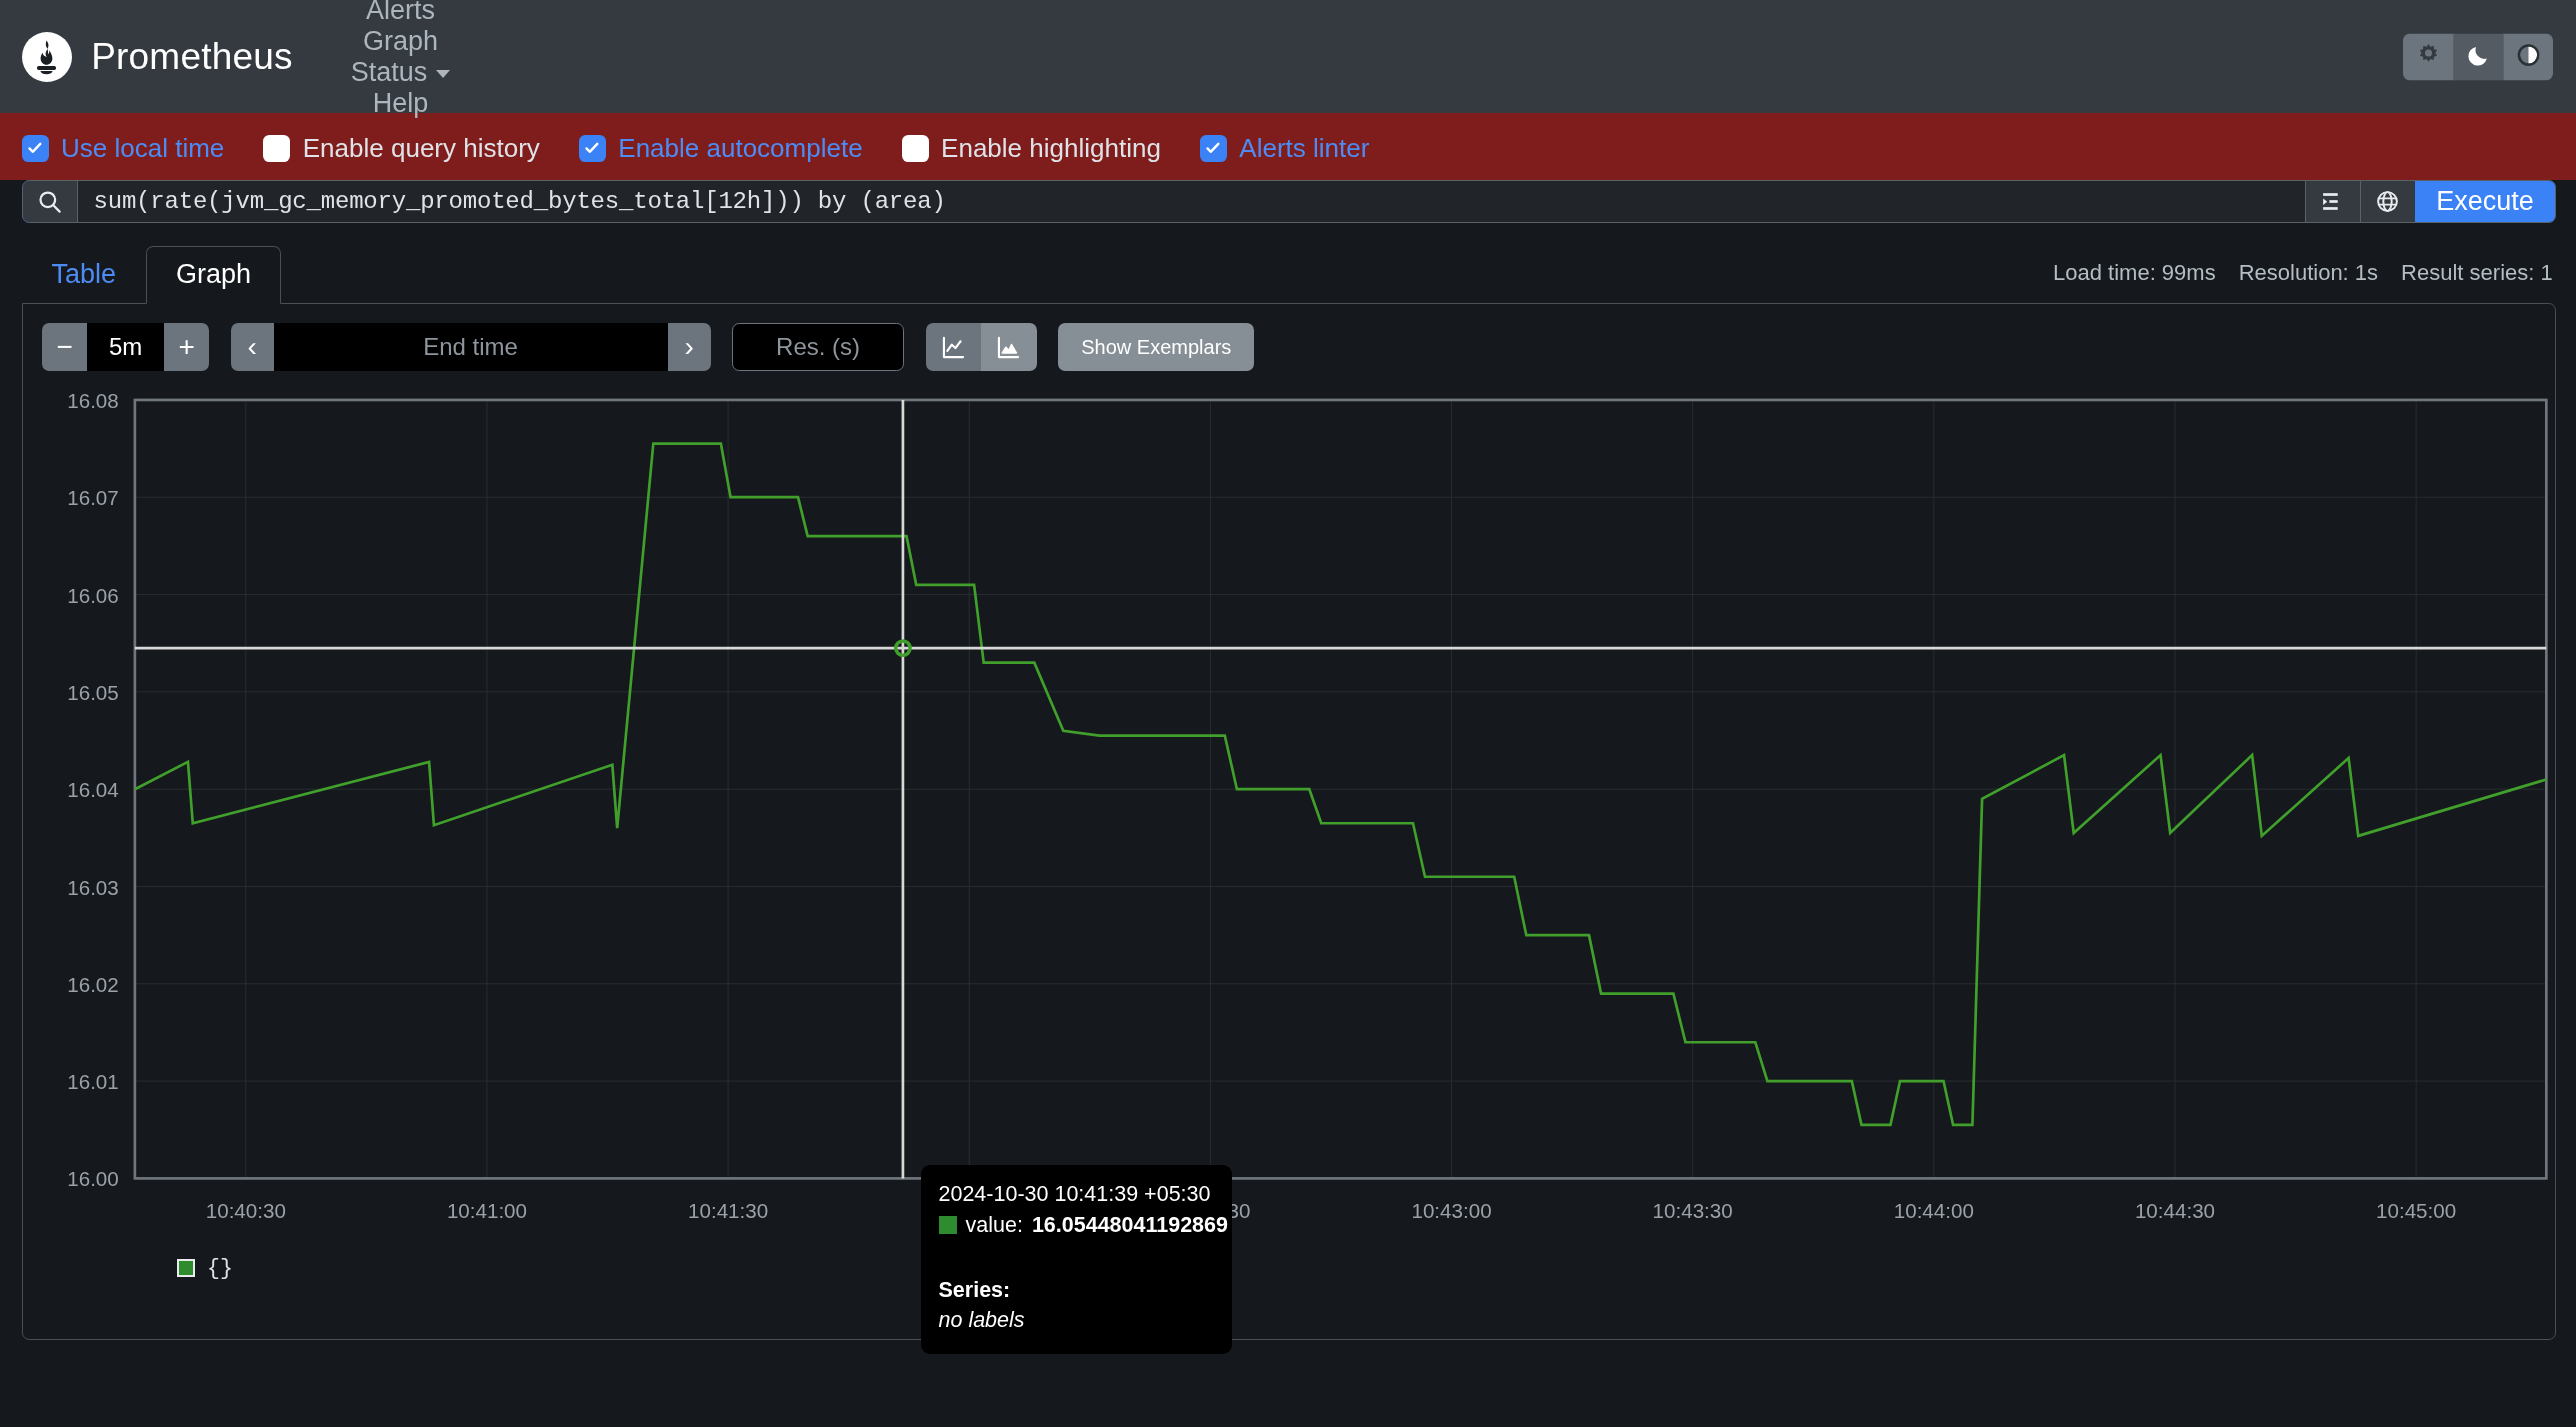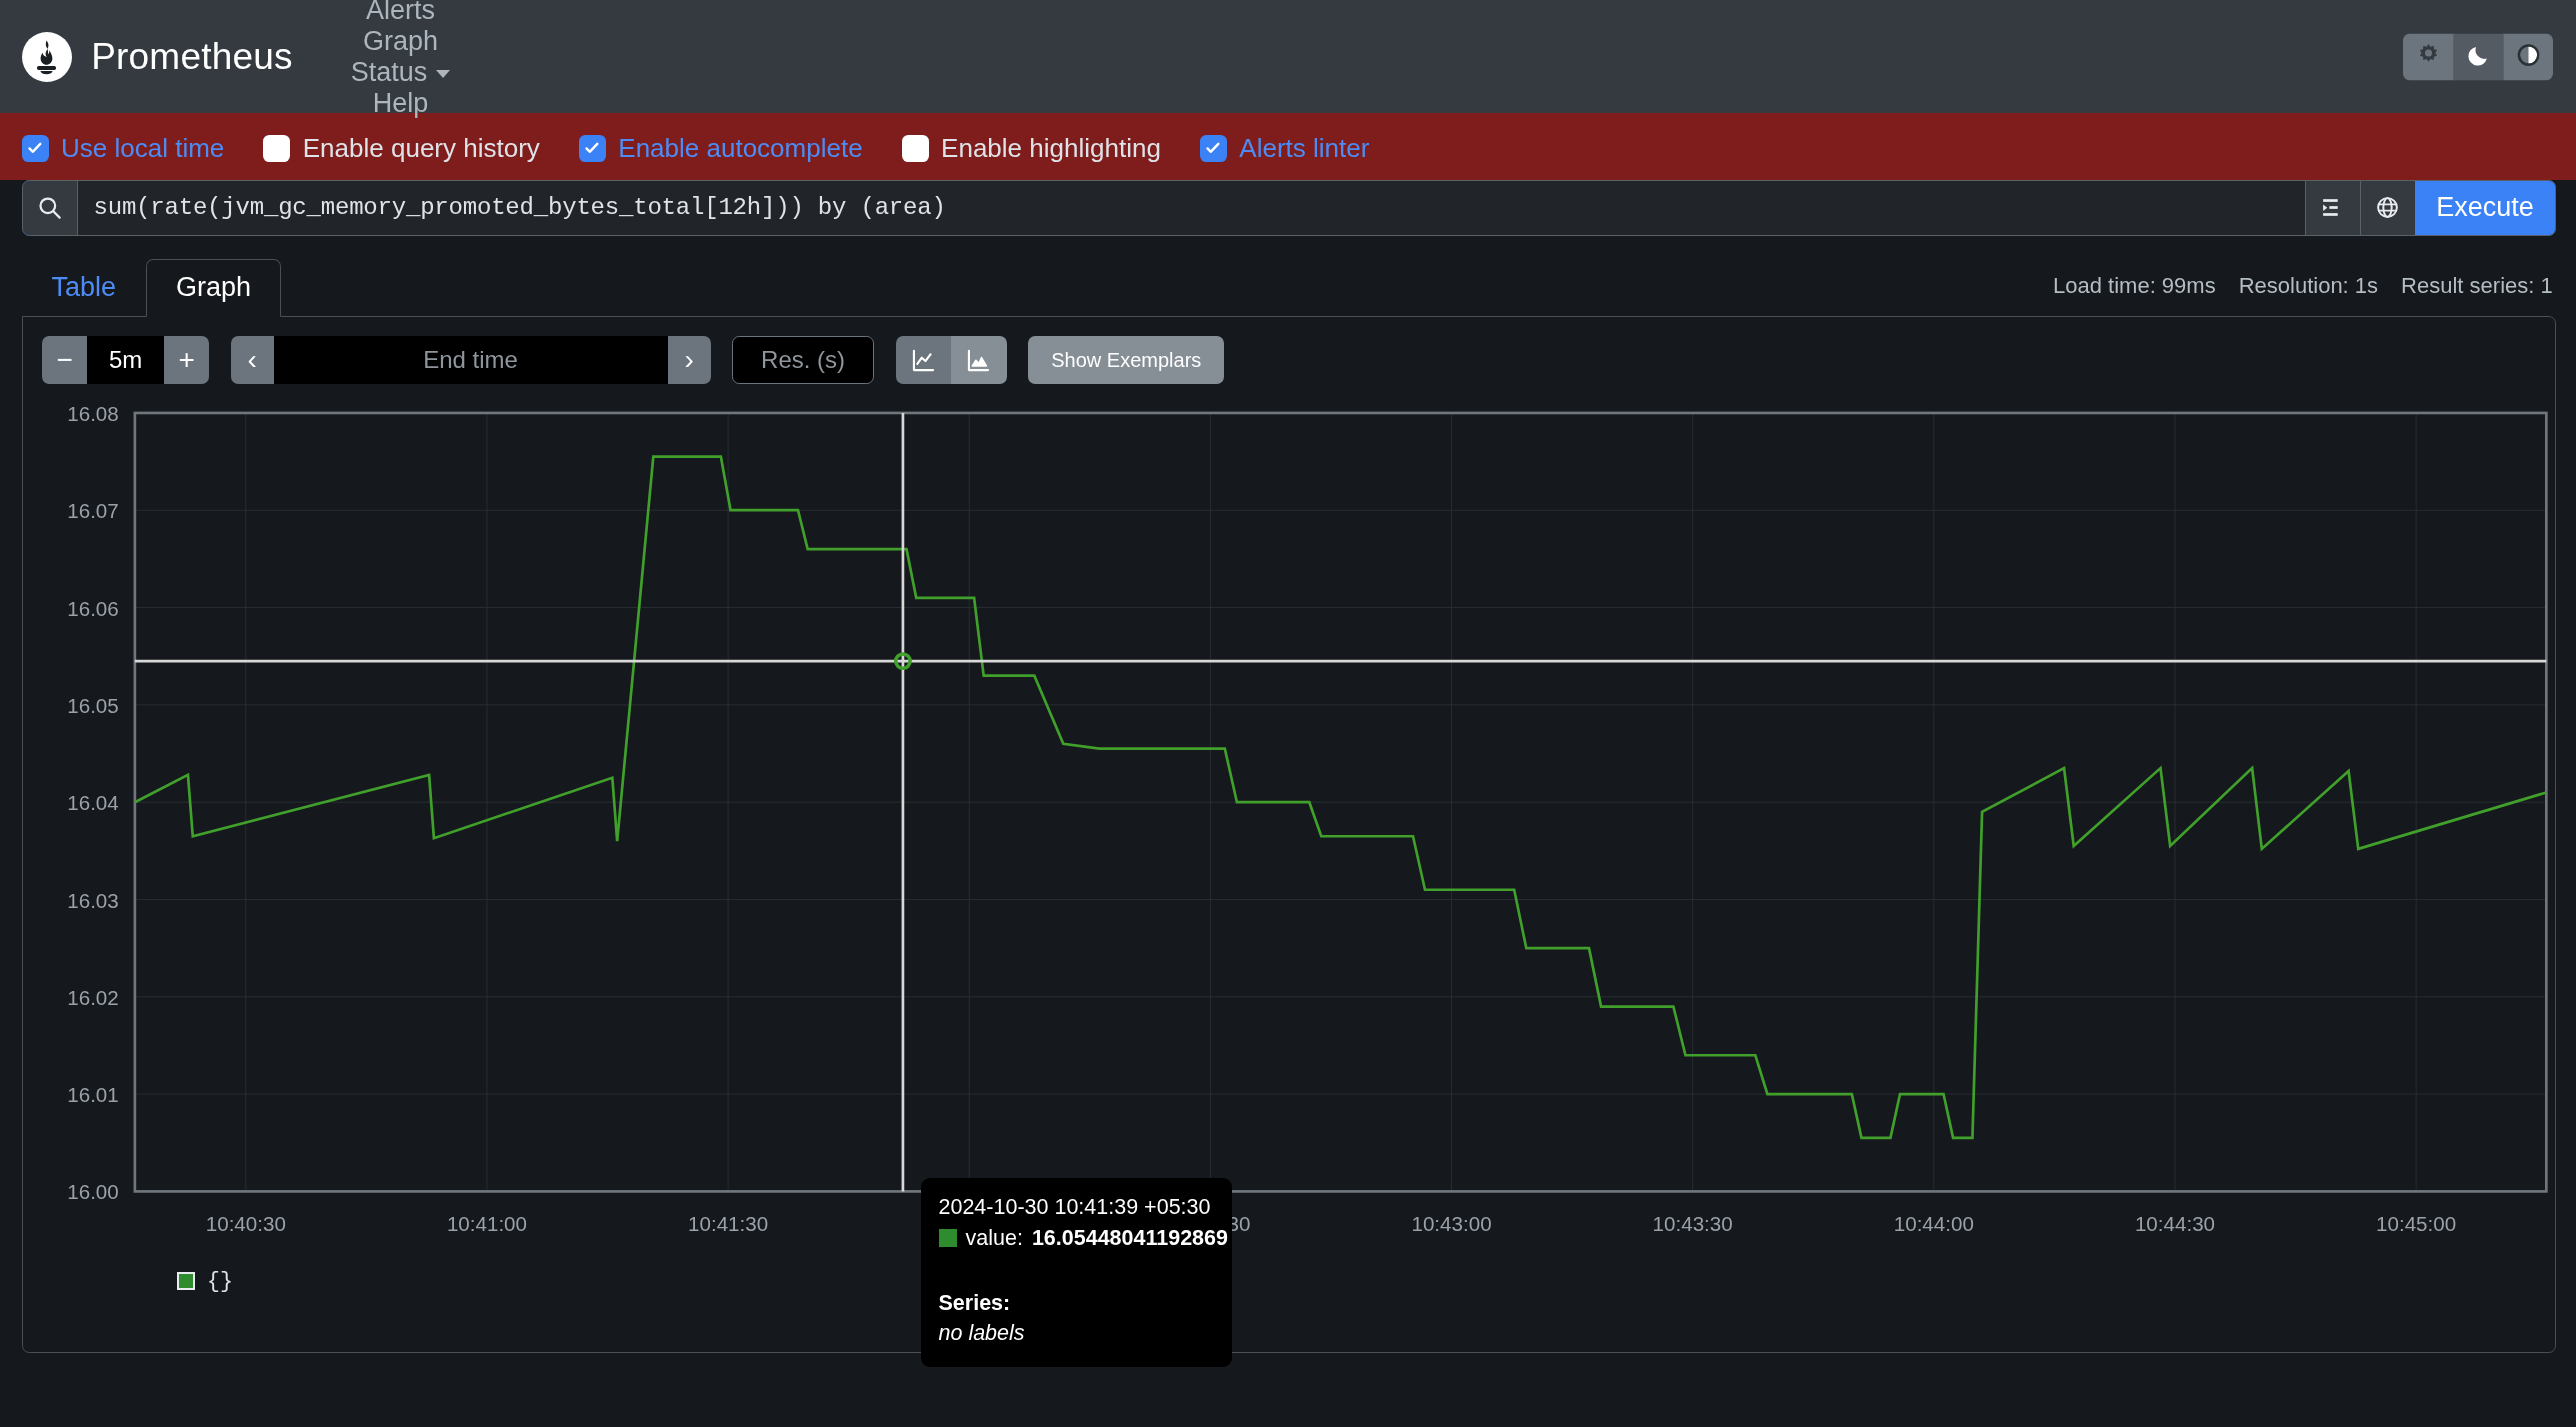--- a/index.html
+++ b/index.html
@@ -66,21 +66,21 @@
   }
   .cb.on { background: #3b82f6; }
   .cb svg { display: block; }
   .opt-label { font-size: 26px; color: #dfe3e7; white-space: nowrap; }
   .opt-label.on { color: #4d8cf5; }
 
   
   .qbar {
     display: flex; align-items: stretch;
     margin: 0 19.7px 0 21.5px;
-    height: 56px;
+    height: 43px;
     border: 0.9px solid #5a6268;
     border-radius: 7.2px;
     overflow: hidden;
     background: #1d4ed8;
   }
   .q-search {
     width: 55px; display: flex; align-items: center; justify-content: center;
     background: #343a40; border-right: 0.9px solid #5a6268; flex: none; cursor: pointer;
   }
   .q-input {
@@ -132,21 +132,21 @@
   .gbtn.lite { background: #868e96; }
   .gfield {
     background: #000; color: #fff; border: none; outline: none;
     height: 48px; text-align: center; font-size: 24px;
     font-family: "Liberation Sans", sans-serif;
   }
   .gfield::placeholder { color: #8e959c; }
   .range-in { width: 77px; }
   .endtime-in { width: 394px; }
   .res-in {
-    width: 142px; height: 48px; border-radius: 7.2px;
+    width: 172px; height: 48px; border-radius: 7.2px;
     border: 0.9px solid #6c757d; background: #000; color: #fff;
     text-align: center; font-size: 24px; outline: none;
     font-family: "Liberation Sans", sans-serif;
   }
   .res-in::placeholder { color: #8e959c; }
   .exempl {
     background: #868e96; color: #fff; border: none; border-radius: 7.2px;
     height: 48px; padding: 0 23px; font-size: 20px; cursor: pointer;
   }
 

